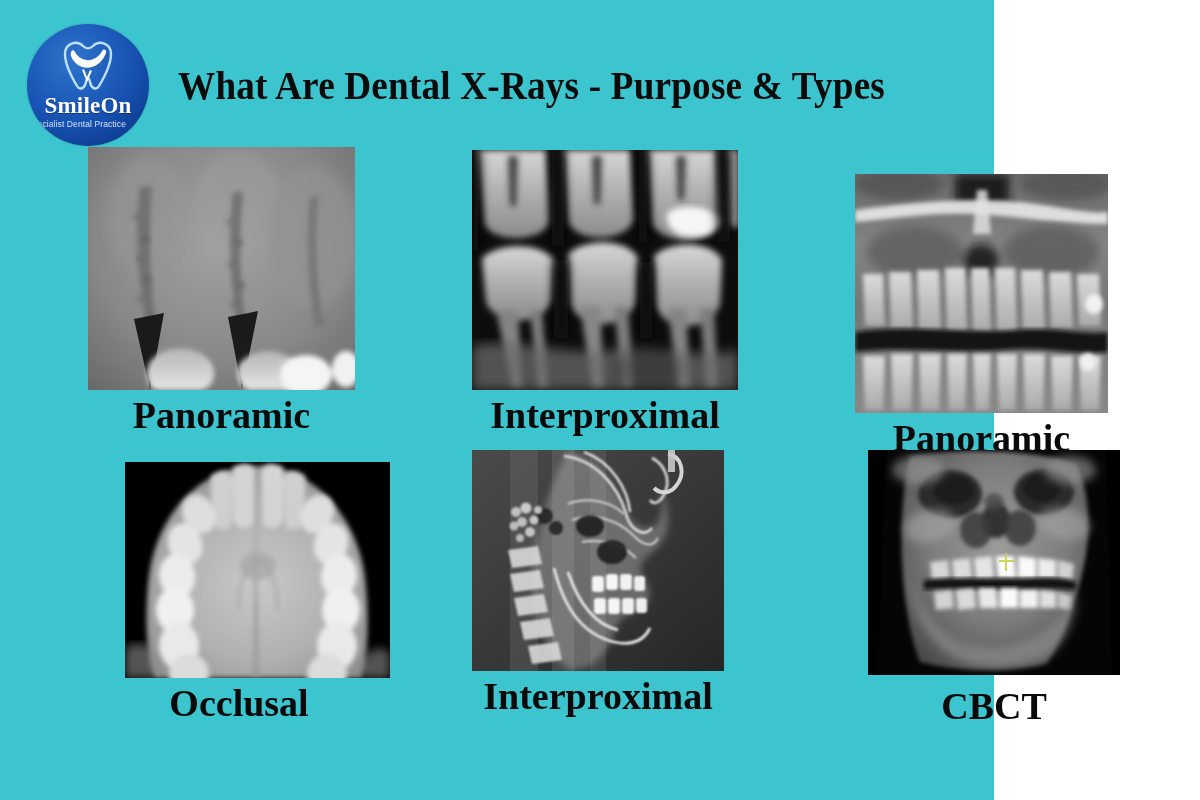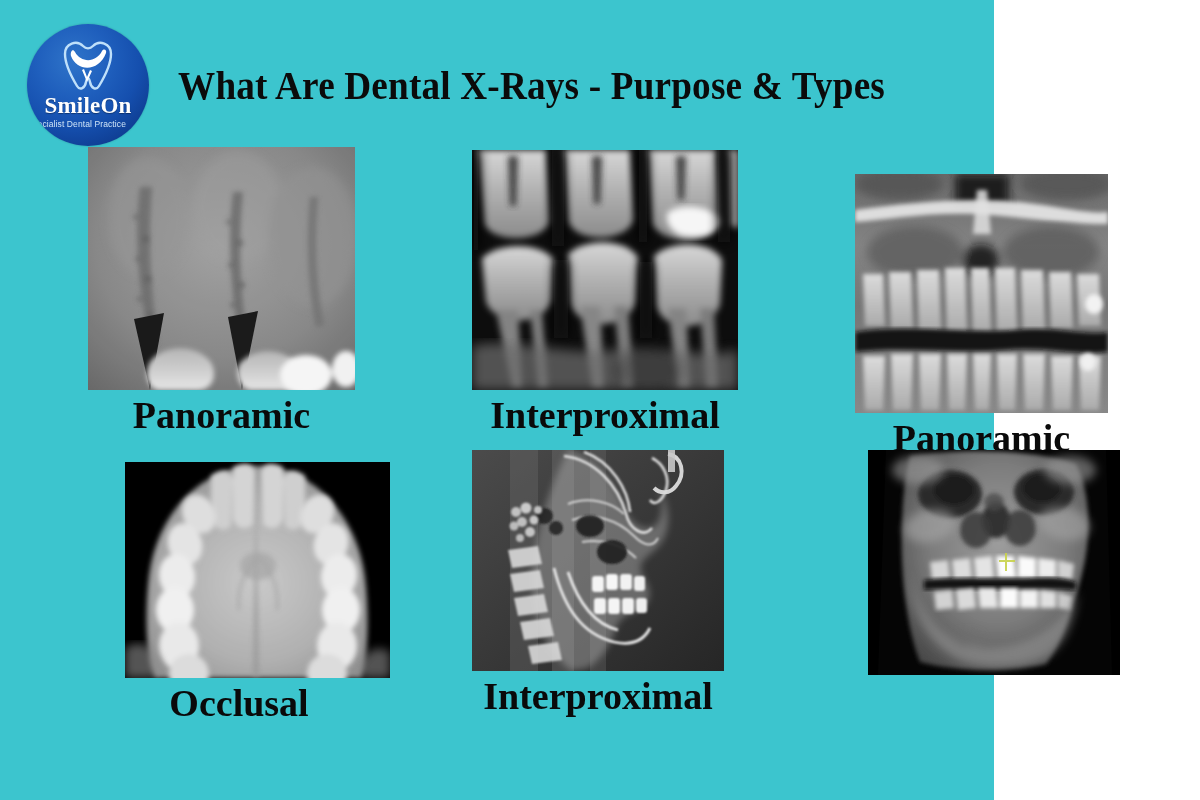--- a/index.html
+++ b/index.html
@@ -582,15 +582,16 @@
           <rect x="131" y="110" width="16" height="2" fill="#c8d24a"></rect>
         </g>
 
         <g filter="url(#cb-soft)" opacity="0.55">
           <path d="M40 120 C44 164, 62 198, 96 212 C120 220, 158 218, 180 206 C198 194, 208 168, 210 140
                    C196 176, 160 198, 120 198 C80 198, 52 168, 40 120 Z" fill="#9a9a9a"></path>
           <ellipse cx="100" cy="190" rx="14" ry="7" fill="#6f6f6f"></ellipse>
         </g>
       </svg>
     </div>
+    <div class="caption">CBCT</div>
   </div>
 
 </div>
 
 </body></html>

